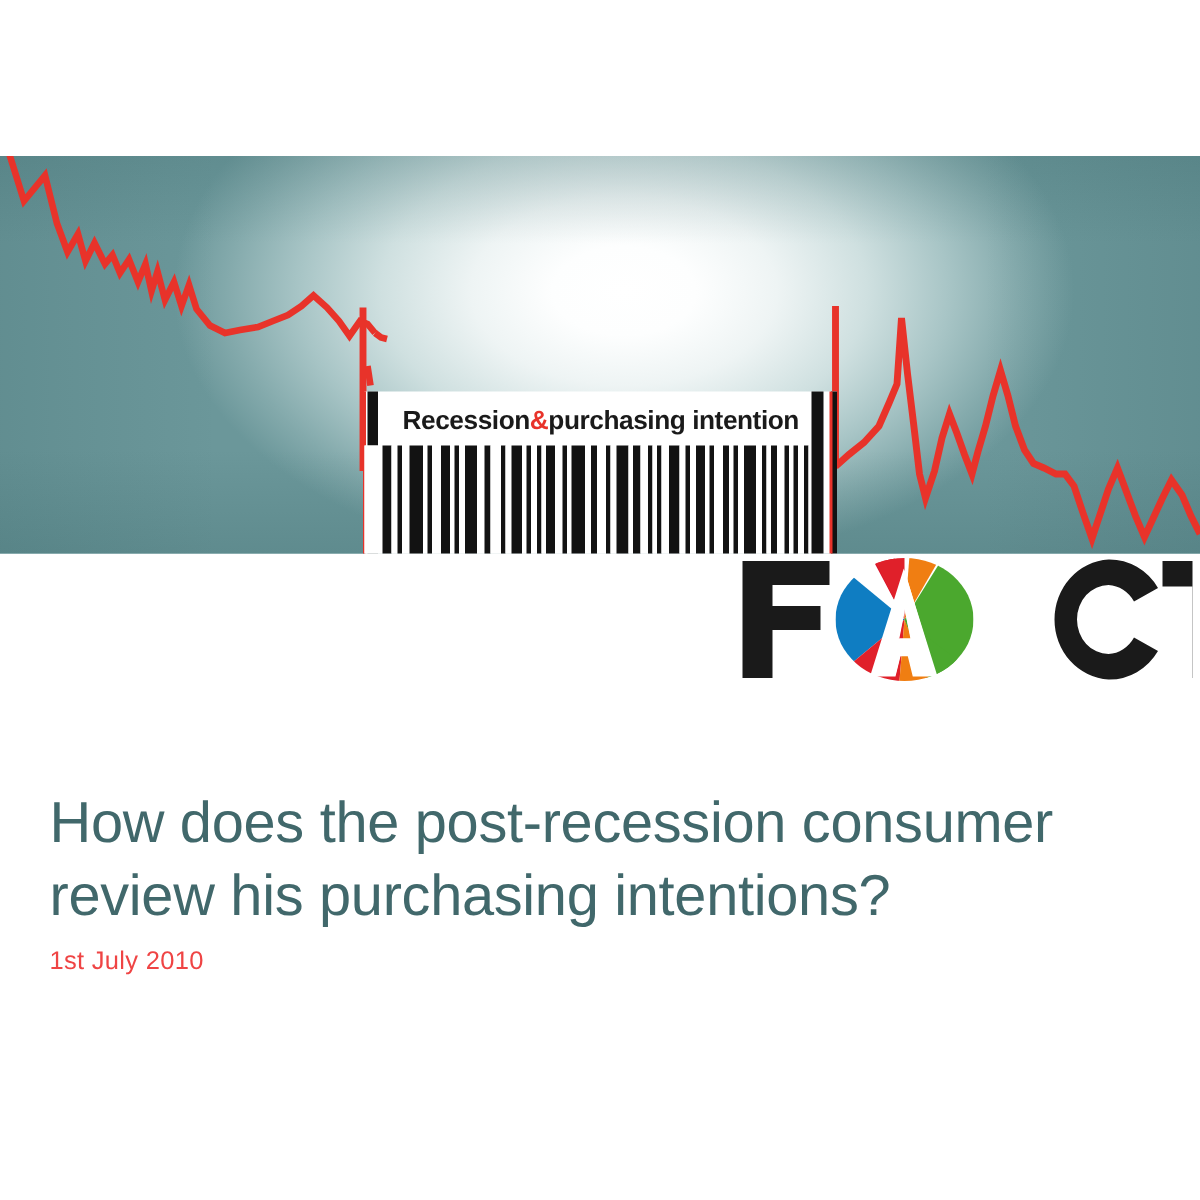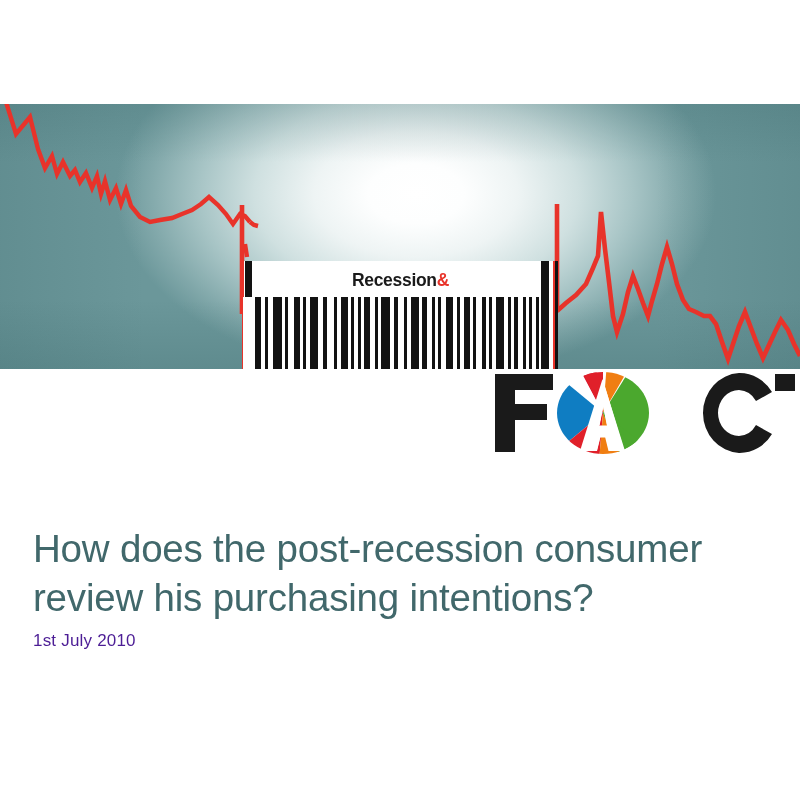--- a/index.html
+++ b/index.html
@@ -122,21 +122,21 @@
     letter-spacing:-0.2px;
     color:#41686b;
   }
   .subtitle {
     position:absolute;
     left:33px; top:631px;
     font-family:"Liberation Sans", sans-serif;
     font-weight:normal;
     font-size:17px;
     letter-spacing:0.2px;
-    color:#4c1d95;
+    color:#ef4444;
   }
 </style>
 </head>
 <body>
 
 <div class="slide">
 
   <div class="banner">
 
     <div class="banner-vignette"></div>
@@ -241,20 +241,21 @@
     </svg>
 
     <div class="barcode-block">
 
       <div class="rail-left"></div>
       <div class="edge-bar-l"></div>
 
       <div class="barcode-title">
         <span class="bt-dark">Recession </span>
           <span class="bt-red">&amp;</span>
+          <span class="bt-dark"> purchasing intention</span>
       </div>
 
       <div class="barcode-bars">
         <div class="gap" style="width:12px"></div>
         <div class="bar" style="width:6px"></div>
         <div class="gap" style="width:4px"></div>
         <div class="bar" style="width:3px"></div>
         <div class="gap" style="width:5px"></div>
         <div class="bar" style="width:9px"></div>
         <div class="gap" style="width:3px"></div>

